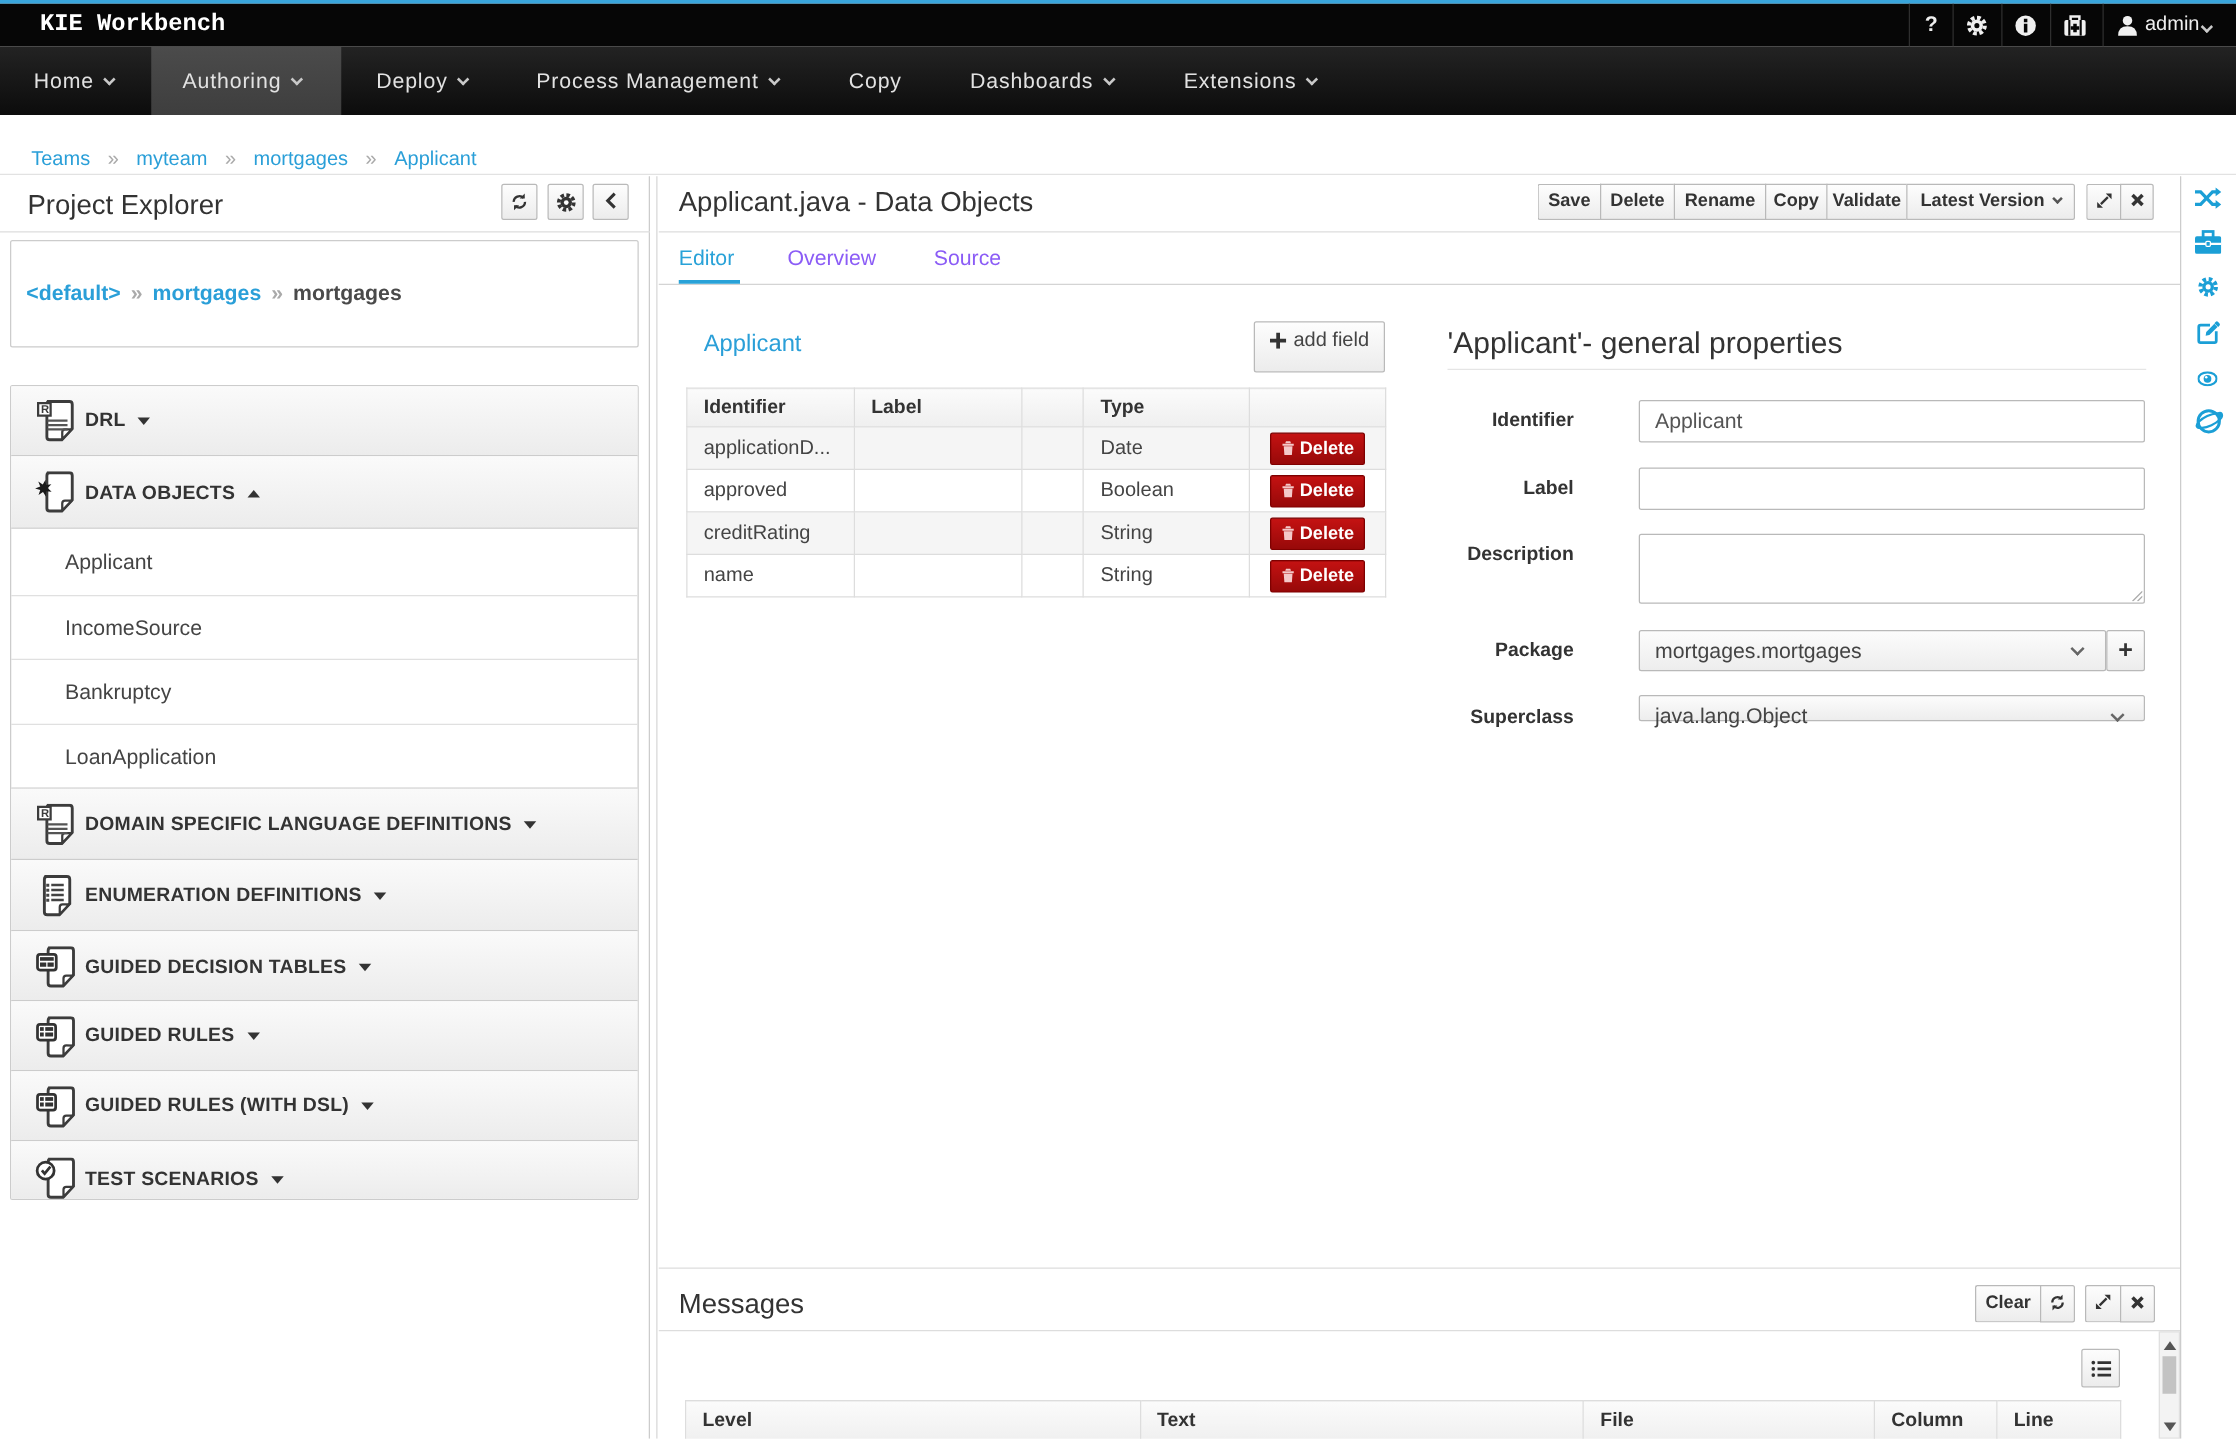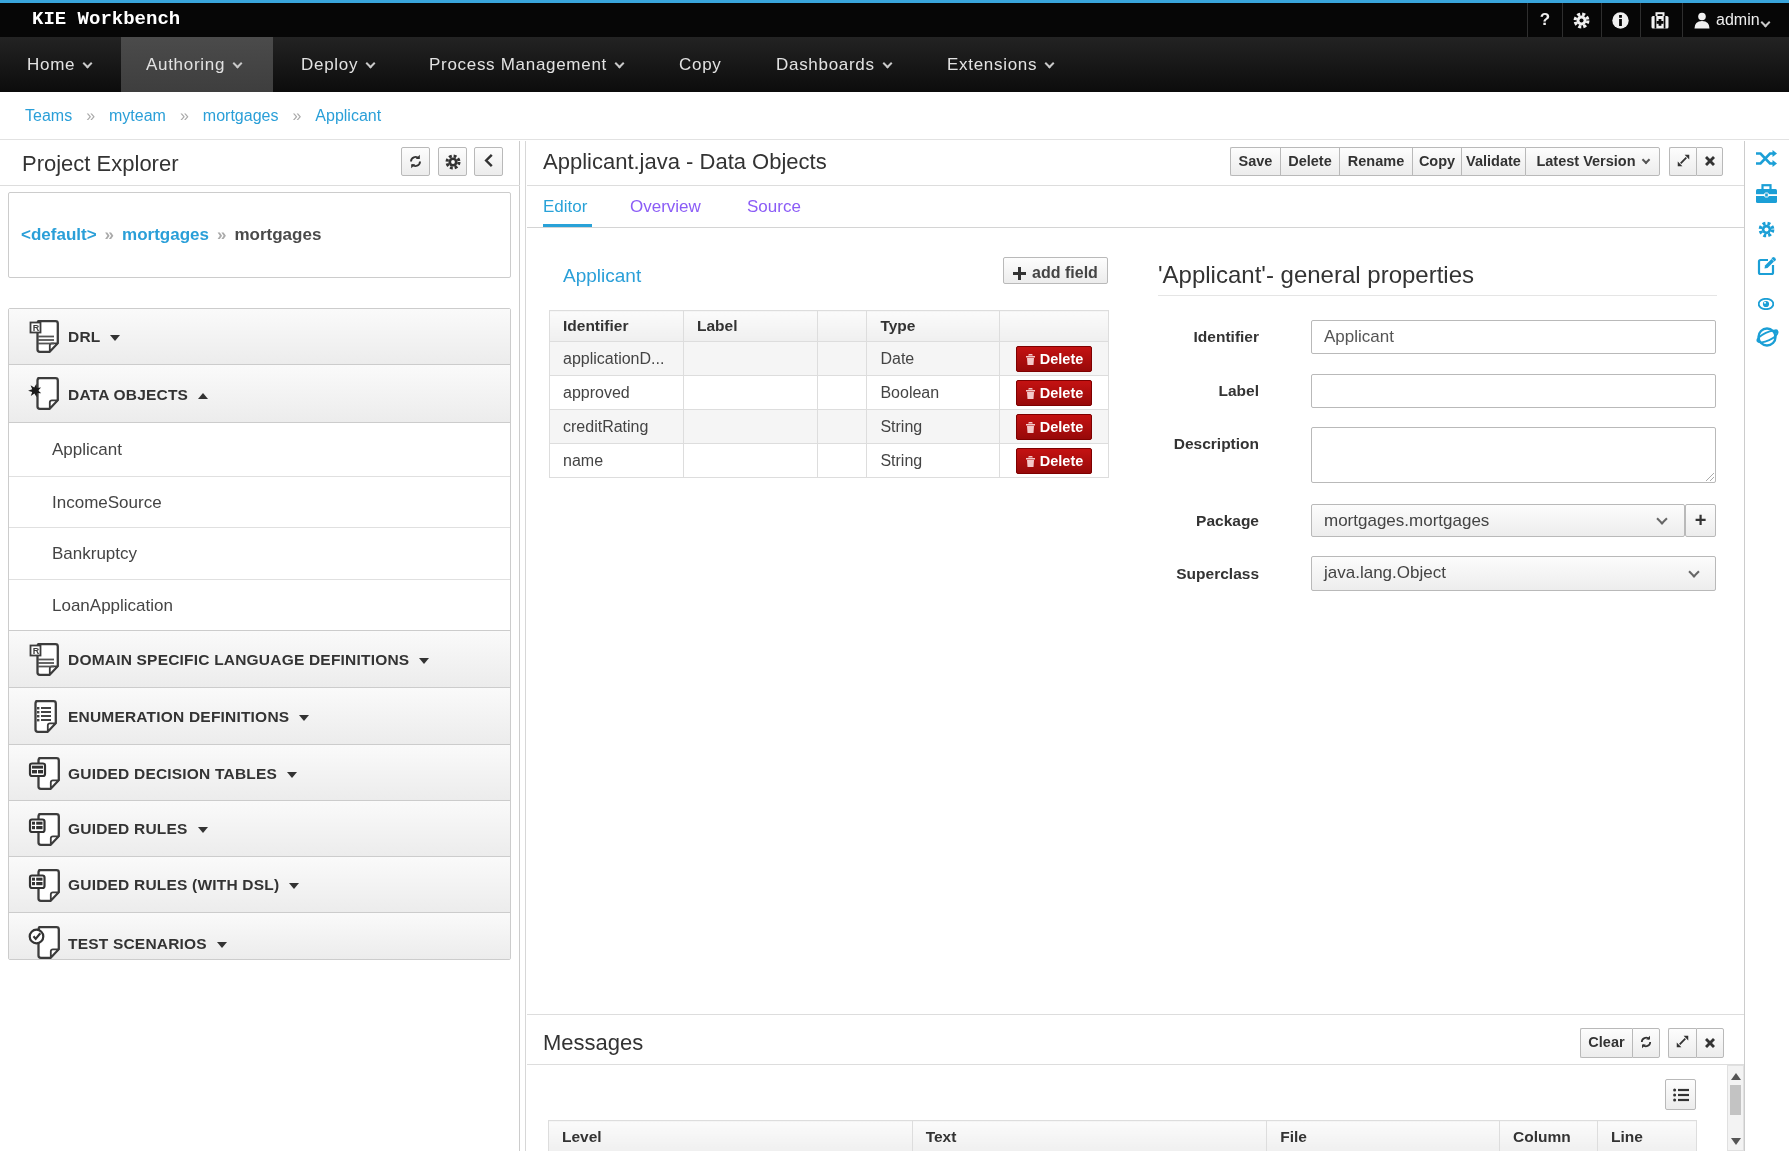--- a/index.html
+++ b/index.html
@@ -99,21 +99,21 @@
 <div class="abs nva"></div>
 <div class="abs nvi" style="left:27px">Home<span class="chev"></span></div>
 <div class="abs nvi" style="left:146px">Authoring<span class="chev"></span></div>
 <div class="abs nvi" style="left:301px">Deploy<span class="chev"></span></div>
 <div class="abs nvi" style="left:429px">Process Management<span class="chev"></span></div>
 <div class="abs nvi" style="left:679px">Copy</div>
 <div class="abs nvi" style="left:776px">Dashboards<span class="chev"></span></div>
 <div class="abs nvi" style="left:947px">Extensions<span class="chev"></span></div>
 
 <div class="abs crumbs"></div>
-<div class="abs" style="left:25px;top:92px;height:48px;line-height:48px"><span><a class="lk">Teams</a><span class="sep">»</span><a class="lk">myteam</a><span class="sep">»</span><a class="lk">mortgages</a><span class="sep">»</span><a class="lk">Applicant</a></span></div>
+<div class="abs" style="left:25px;top:104px;height:48px;line-height:48px"><span><a class="lk">Teams</a><span class="sep">»</span><a class="lk">myteam</a><span class="sep">»</span><a class="lk">mortgages</a><span class="sep">»</span><a class="lk">Applicant</a></span></div>
 
 <div class="abs leftpanel"></div>
 <div class="abs ptitle" style="left:22px;top:151px">Project Explorer</div>
 <div class="abs btn" style="left:401px;top:147px;width:29px;height:29px;padding-top:6px"><svg width="15" height="15" viewBox="0 0 16 16">
       <path d="M3.2 8a4.8 4.8 0 0 1 8.3-3.3" fill="none" stroke="#333" stroke-width="2"></path>
       <path d="M12.6 0.8v4.4h-4.4z" fill="#333"></path>
       <path d="M12.8 8a4.8 4.8 0 0 1-8.3 3.3" fill="none" stroke="#333" stroke-width="2"></path>
       <path d="M3.4 15.2v-4.4h4.4z" fill="#333"></path>
     </svg></div>
 <div class="abs btn" style="left:438px;top:147px;width:29px;height:29px;padding-top:6px"><svg width="16" height="16" viewBox="0 0 16 16">
@@ -241,21 +241,21 @@
         <path d="M1 3 l2-2 3 3 3-3 2 2-3 3 3 3-2 2-3-3-3 3-2-2 3-3z" fill="#333"></path>
       </svg></span></div>
 <div class="abs hborder" style="left:527px;top:185px;width:1217px"></div>
 <div class="abs tab tabactive" style="left:543px;top:197px">Editor</div>
 <div class="abs tab" style="left:630px;top:197px">Overview</div>
 <div class="abs tab" style="left:747px;top:197px">Source</div>
 <div class="abs hborder" style="left:527px;top:227px;width:1217px;background:#d4d4d4"></div>
 <div class="abs" style="left:543px;top:224px;width:49px;height:3px;background:#29a2d8"></div>
 
 <div class="abs" style="left:563px;top:265px;font-size:19px;color:#2a9fd8">Applicant</div>
-<div class="abs btn" style="left:1003px;top:257px;width:105px;height:27px;padding:6px 0 0;font-size:16px;font-weight:bold;color:#444"><svg width="13" height="13" viewBox="0 0 13 13" style="vertical-align:-1.5px;margin-right:6px">
+<div class="abs btn" style="left:1003px;top:257px;width:105px;height:41px;padding:6px 0 0;font-size:16px;font-weight:normal;color:#444"><svg width="13" height="13" viewBox="0 0 13 13" style="vertical-align:-1.5px;margin-right:6px">
       <path d="M5 0 h3 v5 h5 v3 h-5 v5 h-3 v-5 h-5 v-3 h5 z" fill="#333"></path>
     </svg>add field</div>
 <table class="dt abs" style="left:549px;top:310px;width:560px">
 <tbody>
       <tr style="height:31px">
         <th style="width:134px">Identifier</th>
         <th style="width:134px">Label</th>
         <th style="width:50px"></th>
         <th style="width:133px">Type</th>
         <th style="width:109px"></th>
@@ -312,21 +312,21 @@
         <line x1="9" y1="1" x2="1" y2="9"></line>
         <line x1="9" y1="5" x2="5" y2="9"></line>
       </g>
     </svg>
   </div>
 <div class="abs flabel" style="left:1059px;top:512px;width:200px">Package</div>
 <div class="abs fsel" style="left:1311px;top:504px;width:374px;height:33px;line-height:31px">mortgages.mortgages</div>
 <span class="selchev" style="left:1658px;top:515px"></span>
 <div class="abs btn" style="left:1685px;top:504px;width:31px;height:33px;font-size:20px;line-height:30px">+</div>
 <div class="abs flabel" style="left:1059px;top:565px;width:200px">Superclass</div>
-<div class="abs fsel" style="left:1311px;top:556px;width:405px;height:35px;line-height:32px;color:#444">java.lang.Object</div>
+<div class="abs fsel" style="left:1311px;top:556px;width:405px;height:21px;line-height:32px;color:#444">java.lang.Object</div>
 <span class="selchev" style="left:1690px;top:568px"></span>
 
 <div class="abs hborder" style="left:527px;top:1014px;width:1217px;background:#ddd"></div>
 <div class="abs" style="left:543px;top:1030px;font-size:22px;color:#333">Messages</div>
 <div class="abs btngrp" style="left:1580px;top:1028px"><span class="btn" style="width:52px;height:30px;padding:5px 0 0">Clear</span><span class="btn" style="width:28px;height:30px;padding:6px 0 0"><svg width="14" height="14" viewBox="0 0 16 16">
         <path d="M3.2 8a4.8 4.8 0 0 1 8.3-3.3" fill="none" stroke="#333" stroke-width="2"></path>
         <path d="M12.6 0.8v4.4h-4.4z" fill="#333"></path>
         <path d="M12.8 8a4.8 4.8 0 0 1-8.3 3.3" fill="none" stroke="#333" stroke-width="2"></path>
         <path d="M3.4 15.2v-4.4h4.4z" fill="#333"></path>
       </svg></span></div>

